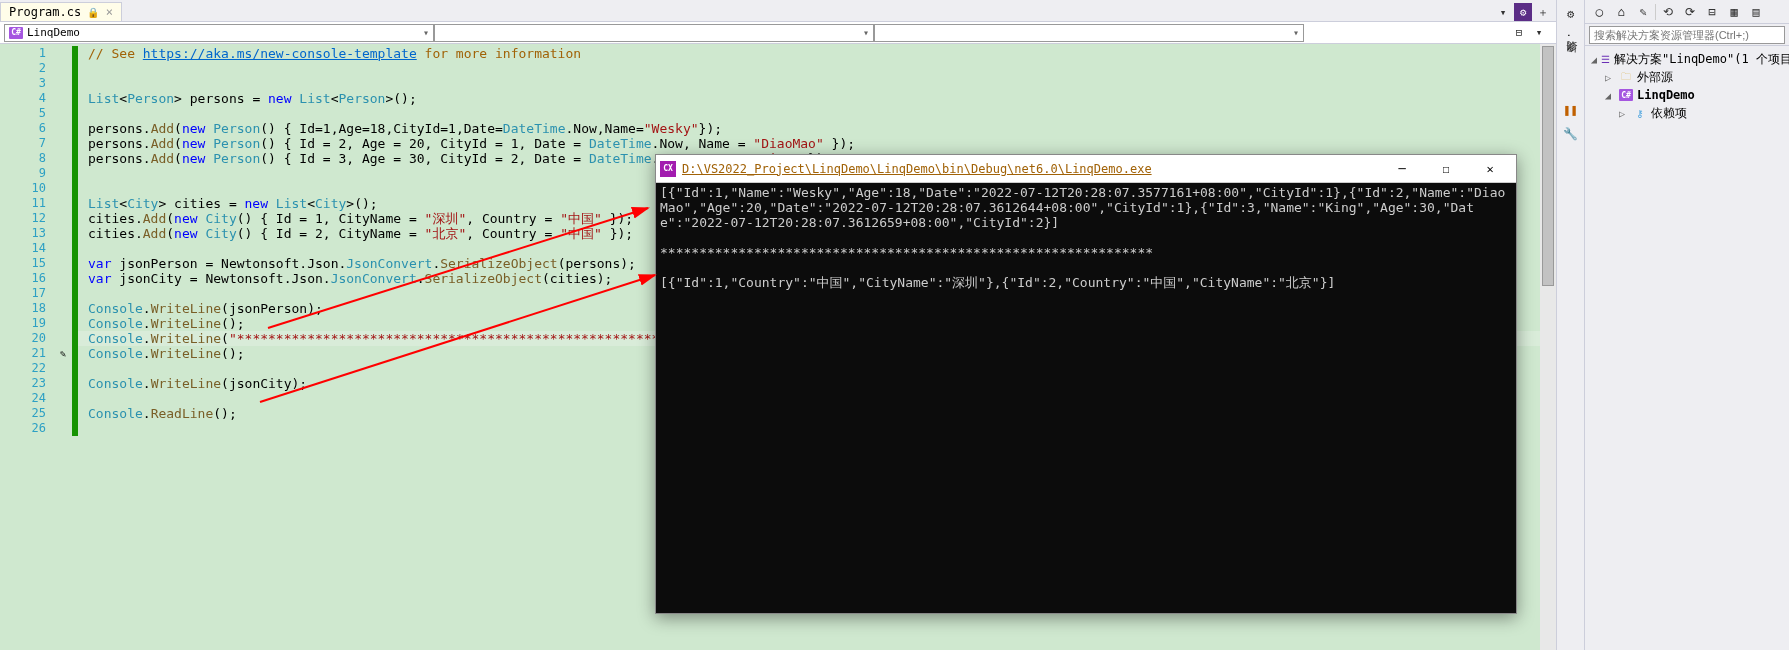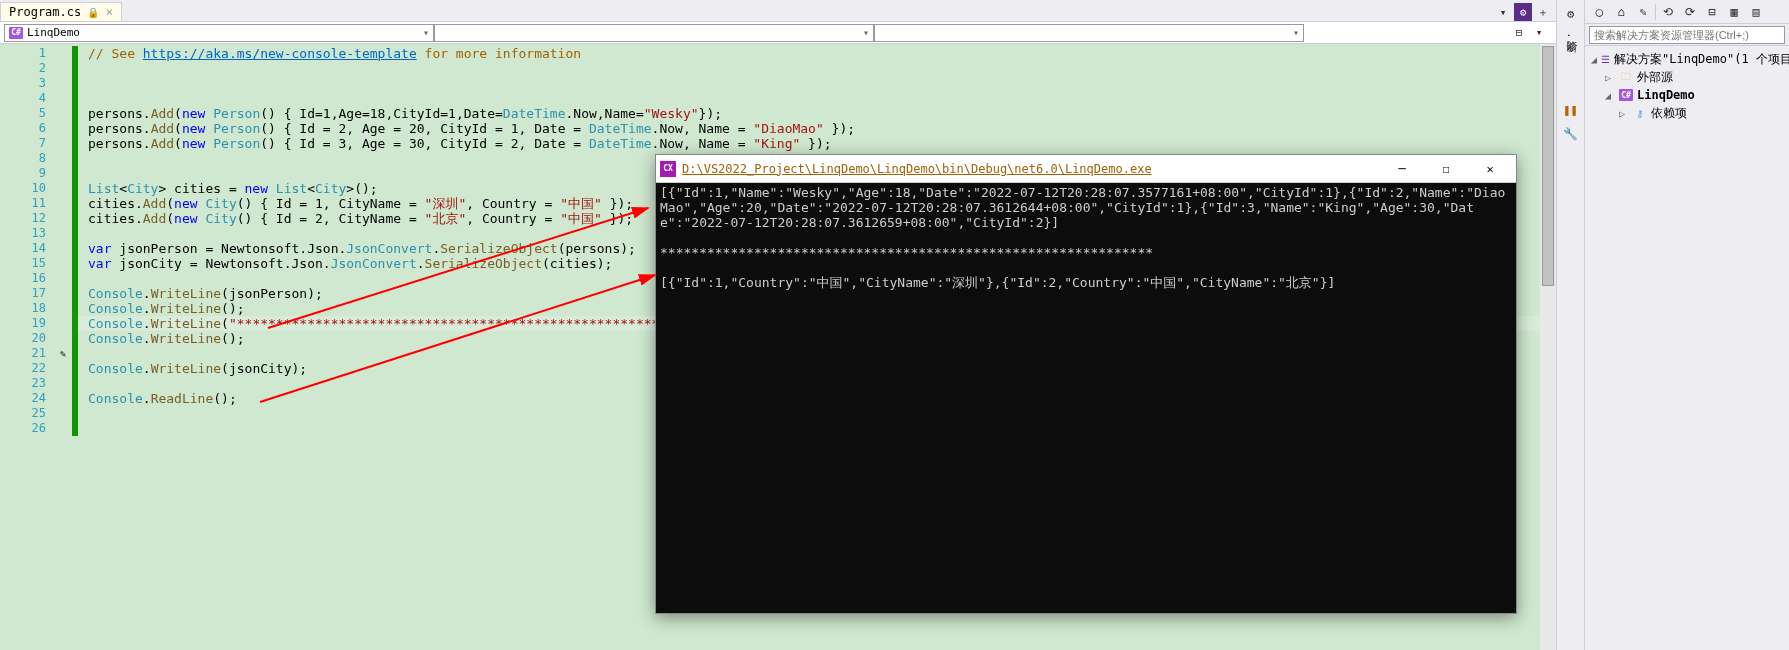--- a/index.html
+++ b/index.html
@@ -205,20 +205,21 @@
           <div class="cb"></div>
           <div class="cb"></div>
           <div class="cb"></div>
           <div class="cb"></div>
           <div class="cb"></div>
         </div>
       <div class="code-lines">
         <div class="line"><span class="c-comment">// See </span><span class="c-link">https://aka.ms/new-console-template</span><span class="c-comment"> for more information</span></div>
         <div class="line"></div>
         <div class="line"></div>
+        <div class="line"><span class="c-type">List</span><span>&lt;</span><span class="c-type">Person</span><span>&gt; persons = </span><span class="c-kw">new</span><span> </span><span class="c-type">List</span><span>&lt;</span><span class="c-type">Person</span><span>&gt;();</span></div>
         <div class="line"></div>
         <div class="line"><span>persons.</span><span class="c-meth">Add</span><span>(</span><span class="c-kw">new</span><span> </span><span class="c-type">Person</span><span>() { Id=1,Age=18,CityId=1,Date=</span><span class="c-type">DateTime</span><span>.Now,Name=</span><span class="c-str">"Wesky"</span><span>});</span></div>
         <div class="line"><span>persons.</span><span class="c-meth">Add</span><span>(</span><span class="c-kw">new</span><span> </span><span class="c-type">Person</span><span>() { Id = 2, Age = 20, CityId = 1, Date = </span><span class="c-type">DateTime</span><span>.Now, Name = </span><span class="c-str">"DiaoMao"</span><span> });</span></div>
         <div class="line"><span>persons.</span><span class="c-meth">Add</span><span>(</span><span class="c-kw">new</span><span> </span><span class="c-type">Person</span><span>() { Id = 3, Age = 30, CityId = 2, Date = </span><span class="c-type">DateTime</span><span>.Now, Name = </span><span class="c-str">"King"</span><span> });</span></div>
         <div class="line"></div>
         <div class="line"></div>
         <div class="line"><span class="c-type">List</span><span>&lt;</span><span class="c-type">City</span><span>&gt; cities = </span><span class="c-kw">new</span><span> </span><span class="c-type">List</span><span>&lt;</span><span class="c-type">City</span><span>&gt;();</span></div>
         <div class="line"><span>cities.</span><span class="c-meth">Add</span><span>(</span><span class="c-kw">new</span><span> </span><span class="c-type">City</span><span>() { Id = 1, CityName = </span><span class="c-str">"深圳"</span><span>, Country = </span><span class="c-str">"中国"</span><span> });</span></div>
         <div class="line"><span>cities.</span><span class="c-meth">Add</span><span>(</span><span class="c-kw">new</span><span> </span><span class="c-type">City</span><span>() { Id = 2, CityName = </span><span class="c-str">"北京"</span><span>, Country = </span><span class="c-str">"中国"</span><span> });</span></div>
         <div class="line"></div>

